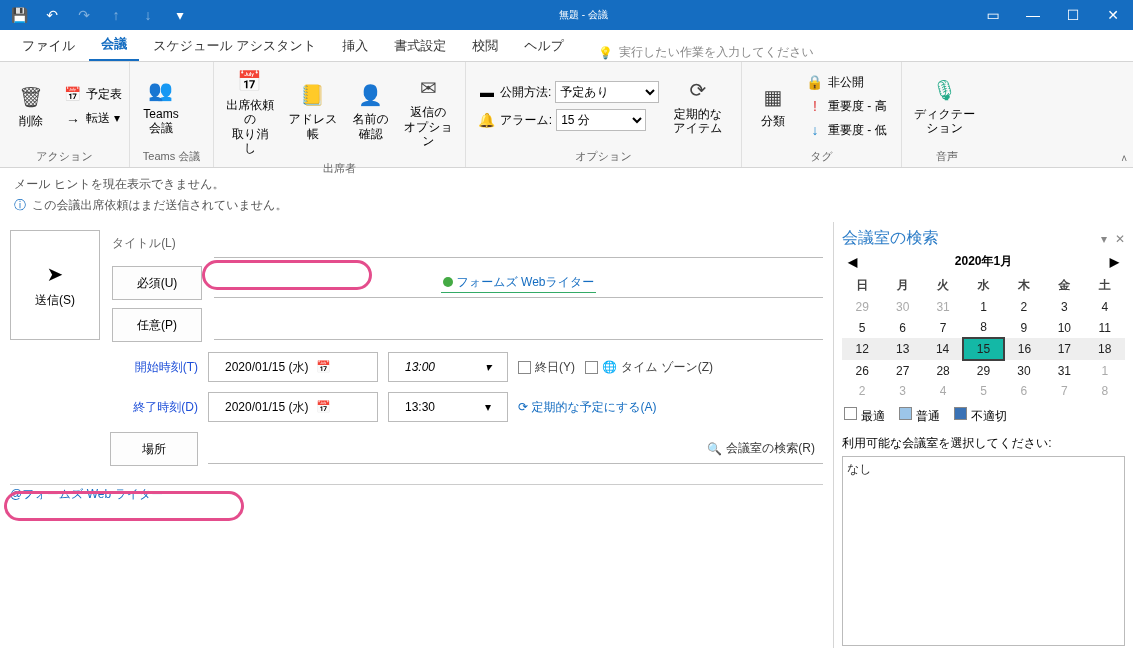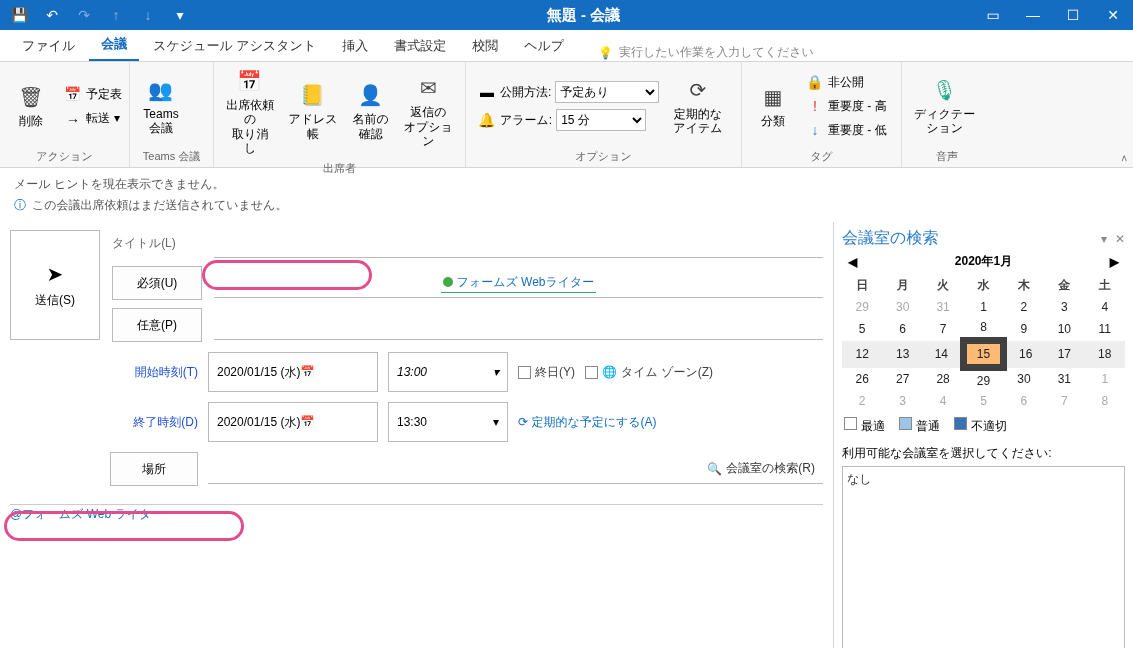--- a/index.html
+++ b/index.html
@@ -1,21 +1,21 @@
 <!DOCTYPE html>
 <html><head>
 <meta charset="utf-8">
 <style>
 *{box-sizing:border-box;margin:0;padding:0;font-family:"Yu Gothic UI","Meiryo",sans-serif;font-size:12px;}
 body{width:1133px;height:648px;background:#fff;overflow:hidden;}
 .titlebar{height:30px;background:#156dc1;display:flex;align-items:center;color:#fff;}
 .tb-left{display:flex;align-items:center;gap:4px;padding-left:6px;}
 .tb-btn{width:28px;height:28px;display:flex;align-items:center;justify-content:center;color:#fff;font-size:14px;}
 .tb-btn.dim{opacity:.45;}
-.tb-title{flex:1;text-align:center;font-size:15px;font-weight:bold;}
+.tb-title{flex:1;text-align:center;font-size:10px;}
 .tb-right{display:flex;}
 .tb-right .tb-btn{width:40px;}
 .tabs{height:32px;background:#fff;border-bottom:1px solid #d5d5d5;display:flex;align-items:end;padding:0 10px;gap:2px;}
 .tab{padding:6px 12px;font-size:13px;color:#333;cursor:pointer;}
 .tab.active{color:#156dc1;font-weight:600;border-bottom:2px solid #156dc1;}
 .tellme{display:flex;align-items:center;gap:6px;color:#888;padding-left:20px;}
 .ribbon{height:106px;background:#f7f7f7;border-bottom:1px solid #d5d5d5;display:flex;position:relative;}
 .rgroup{border-right:1px solid #e0e0e0;padding:4px 8px 0;display:flex;flex-direction:column;justify-content:space-between;}
 .glabel{text-align:center;color:#666;font-size:11px;padding:3px 0;}
 .gitems{display:flex;gap:6px;flex:1;}
@@ -30,38 +30,38 @@
 .main{display:flex;height:calc(648px - 30px - 32px - 106px - 40px);}
 .form-area{flex:1;padding:6px 10px;overflow:hidden;}
 .form-grid{display:grid;grid-template-columns:90px 90px 1fr;gap:8px 12px;align-items:center;}
 .send-cell{grid-row:1/4;display:flex;flex-direction:column;align-items:center;justify-content:center;border:1px solid #bbb;height:110px;}
 .send-cell .ic{font-size:20px;margin-bottom:6px;}
 .fieldbtn{border:1px solid #bbb;height:34px;display:flex;align-items:center;justify-content:center;background:#fdfdfd;}
 .fieldlabel{color:#666;font-size:12px;}
 .underline{border-bottom:1px solid #bbb;height:30px;display:flex;align-items:center;justify-content:center;}
 .attendee{display:inline-flex;align-items:center;gap:4px;border-bottom:1px solid #3a6;color:#156dc1;padding:1px 2px;}
 .circle-annot{position:absolute;border:3px solid #e44d8c;border-radius:22px;pointer-events:none;}
-.timebox{display:inline-flex;align-items:center;border:1px solid #bbb;height:40px;padding:0 8px;gap:0;background:#fff;}
+.timebox{display:inline-flex;align-items:center;border:1px solid #bbb;height:30px;padding:0 16px;gap:8px;background:#fff;}
 .timebox .cal{color:#666;}
 .row2{display:flex;align-items:center;gap:10px;margin-top:10px;}
 .row2 .lbl{width:88px;text-align:right;color:#1d4ed8;padding-left:4px;}
 .chk{display:inline-flex;align-items:center;gap:4px;color:#404040;}
 .chk .box{width:13px;height:13px;border:1px solid #888;}
 .link{color:#156dc1;}
 .body-area{margin-top:18px;color:#156dc1;font-size:14px;position:relative;border-top:1px solid #ccc;}
 .side{width:300px;border-left:1px solid #d5d5d5;padding:6px 8px;background:#fff;}
 .side-head{display:flex;align-items:center;justify-content:space-between;}
 .side-title{color:#2b7cc7;font-size:16px;}
 .calnav{display:flex;align-items:center;justify-content:space-between;padding:4px 6px;font-weight:600;}
 .mini-cal{width:100%;border-collapse:collapse;font-size:12px;}
 .mini-cal th,.mini-cal td{width:14.2%;text-align:center;padding:3px 0;}
 .mini-cal th{color:#444;font-weight:600;}
 .mini-cal td{color:#222;}
 .mini-cal td.out{color:#aaa;}
-.mini-cal td.sel{background:#fdba74;border:7px solid #404040;}
+.mini-cal td.sel{background:#14b8a6;border:2px solid #404040;}
 .mini-cal td.band{background:#eee;}
 .legend{display:flex;gap:14px;padding:6px 2px;font-size:12px;align-items:center;}
 .sw{width:13px;height:13px;border:1px solid #888;display:inline-block;margin-right:4px;}
 .roomlist{border:1px solid #bbb;height:190px;padding:4px;font-size:12px;color:#333;}
 select,input{border:1px solid #bbb;height:22px;font-size:12px;background:#fff;}
 </style>
 </head>
 <body>
 
 <div class="titlebar">

